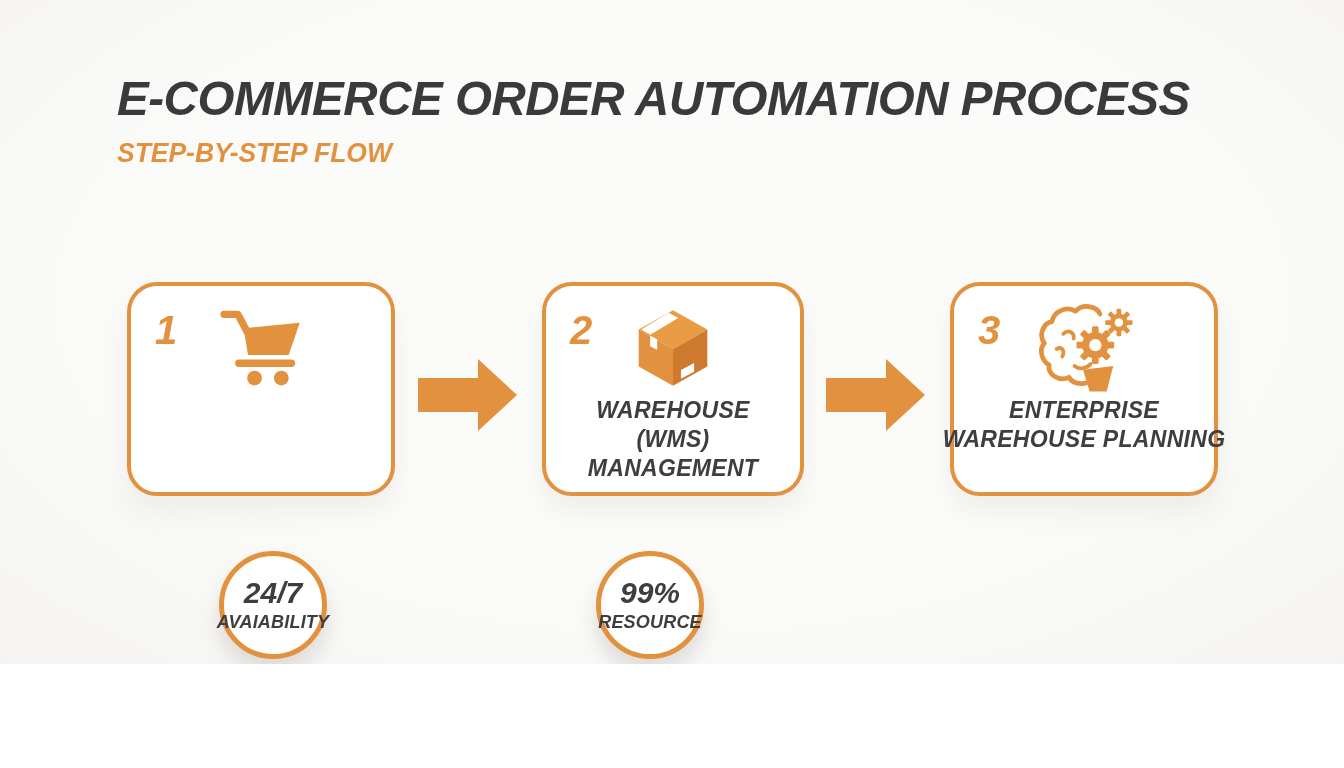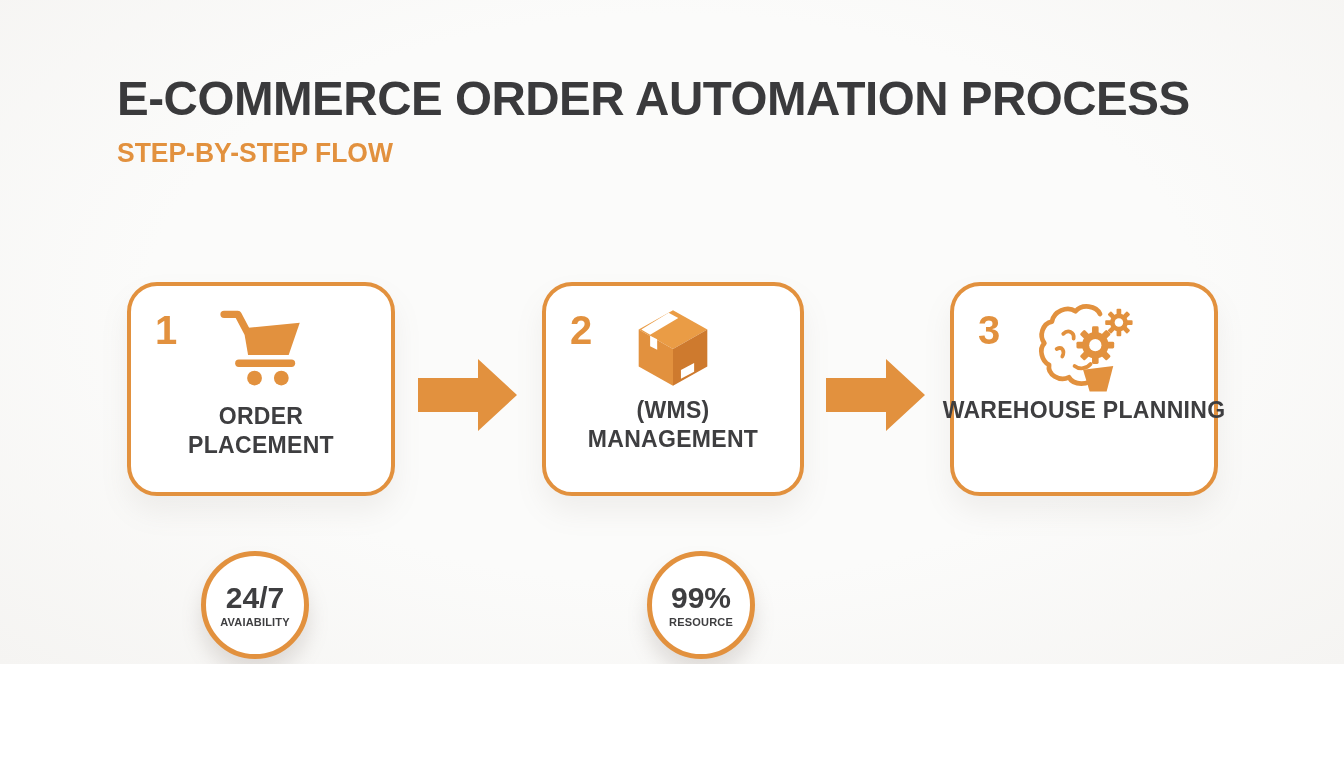--- a/index.html
+++ b/index.html
@@ -9,20 +9,21 @@
     --heading:#3A3A3C;
     --body:#3E3E40;
     --background:#FAFAF8;
   }
   *{margin:0;padding:0;box-sizing:border-box;}
   html,body{width:1344px;height:768px;}
   body{font-family:"Liberation Sans", sans-serif;}
   #canvas{
     position:relative;width:1344px;height:664px;overflow:hidden;
     background:radial-gradient(ellipse at 50% 45%, #FBFBFA 55%, #F5F4F2 100%);
+    font-style:italic;
   }
   .title{
     position:absolute;left:117px;top:72px;
     font-size:49px;font-weight:700;color:var(--heading);
     letter-spacing:-0.5px;line-height:1.1;white-space:nowrap;
     transform:scaleX(0.97);transform-origin:left center;
   }
   .subtitle{
     position:absolute;left:117px;top:139px;
     font-size:27px;font-weight:700;color:var(--accent);
@@ -54,25 +55,25 @@
   .flow-arrow{position:absolute;top:356px;width:100px;height:78px;}
   #arrow-1{left:418px;}
   #arrow-2{left:826px;}
   .metric-card{
     position:absolute;width:108px;height:108px;border-radius:50%;
     background:#fff;border:5px solid var(--accent);
     box-shadow:0 14px 20px rgba(130,120,110,0.22);
     display:flex;flex-direction:column;align-items:center;justify-content:center;
     text-align:center;
   }
-  #metric-1{left:201px;top:551px;}
-  #metric-2{left:647px;top:551px;}
+  #metric-1{left:219px;top:551px;}
+  #metric-2{left:596px;top:551px;}
   #metric-3{left:1028px;top:547px;}
   .metric-value{font-size:30px;font-weight:700;color:var(--body);line-height:1.05;}
-  .metric-label{font-size:11px;font-weight:700;color:var(--body);letter-spacing:0.2px;margin-top:3px;white-space:nowrap;}
+  .metric-label{font-size:18px;font-weight:700;color:var(--body);letter-spacing:0.2px;margin-top:3px;white-space:nowrap;}
   #metric-3 .metric-value{font-size:19px;letter-spacing:0.3px;line-height:1.3;}
   #metric-3 .metric-label{font-size:19px;margin-top:0;line-height:1.3;}
   
   .ic-f{fill:var(--accent);}
   .ic-fl{fill:var(--accent-light);}
   .ic-fd{fill:var(--accent-dark);}
   .ic-w{fill:#fff;}
   .ic-s{fill:none;stroke:var(--accent);stroke-linecap:round;stroke-linejoin:round;}
 </style>
 </head>
@@ -87,24 +88,20 @@
     <div class="step-number">1</div>
     <div class="step-icon">
       <svg width="96" height="85" viewBox="0 0 104 92" aria-hidden="true">
         <path class="ic-s" stroke-width="8" d="M12 9 H27 L37 28"></path>
         <polygon class="ic-f" points="33,24 94,18 82,53 38,53"></polygon>
         <path class="ic-s" stroke-width="8" d="M28 62 H85"></path>
         <circle class="ic-f" cx="45" cy="78" r="8"></circle>
         <circle class="ic-f" cx="74" cy="78" r="8"></circle>
       </svg>
     </div>
-    <div class="step-label">
-      <div>ORDER</div>
-      <div>PLACEMENT</div>
-    </div>
   </div>
 
   <div class="flow-arrow" id="arrow-1">
     <svg width="100" height="78" viewBox="0 0 100 78" aria-hidden="true">
       <polygon class="ic-f" points="0,22 60,22 60,3 99,39 60,75 60,56 0,56"></polygon>
     </svg>
   </div>
 
   <div class="step-card" id="step-2">
     <div class="step-number">2</div>
@@ -112,20 +109,21 @@
       <svg width="88" height="84" viewBox="0 0 100 92" aria-hidden="true">
         <polygon class="ic-fl" points="50,3 89,25 50,47 11,25"></polygon>
         <polygon class="ic-f" points="11,25 50,47 50,89 11,67"></polygon>
         <polygon class="ic-fd" points="89,25 50,47 50,89 89,67"></polygon>
         <polygon class="ic-w" points="45,6 56,12 24,31 14,25"></polygon>
         <polygon class="ic-w" points="24,32 32,36 32,48 24,44"></polygon>
         <polygon class="ic-w" points="59,71 74,63 74,73 59,81"></polygon>
       </svg>
     </div>
     <div class="step-label">
+      <div>WAREHOUSE</div>
       <div>(WMS)</div>
       <div>MANAGEMENT</div>
     </div>
   </div>
 
   <div class="flow-arrow" id="arrow-2">
     <svg width="100" height="78" viewBox="0 0 100 78" aria-hidden="true">
       <polygon class="ic-f" points="0,22 60,22 60,3 99,39 60,75 60,56 0,56"></polygon>
     </svg>
   </div>
@@ -163,20 +161,21 @@
             <rect x="-2.5" y="-14.5" width="5" height="7" rx="1" transform="rotate(225)"></rect>
             <rect x="-2.5" y="-14.5" width="5" height="7" rx="1" transform="rotate(270)"></rect>
             <rect x="-2.5" y="-14.5" width="5" height="7" rx="1" transform="rotate(315)"></rect>
             <circle r="9.5"></circle>
           </g>
           <circle r="4.5" class="ic-w"></circle>
         </g>
       </svg>
     </div>
     <div class="step-label">
+      <div>ENTERPRISE</div>
       <div>WAREHOUSE PLANNING</div>
     </div>
   </div>
 
   <div class="metric-card" id="metric-1">
     <div class="metric-value">24/7</div>
     <div class="metric-label">AVAIABILITY</div>
   </div>
 
   <div class="metric-card" id="metric-2">

